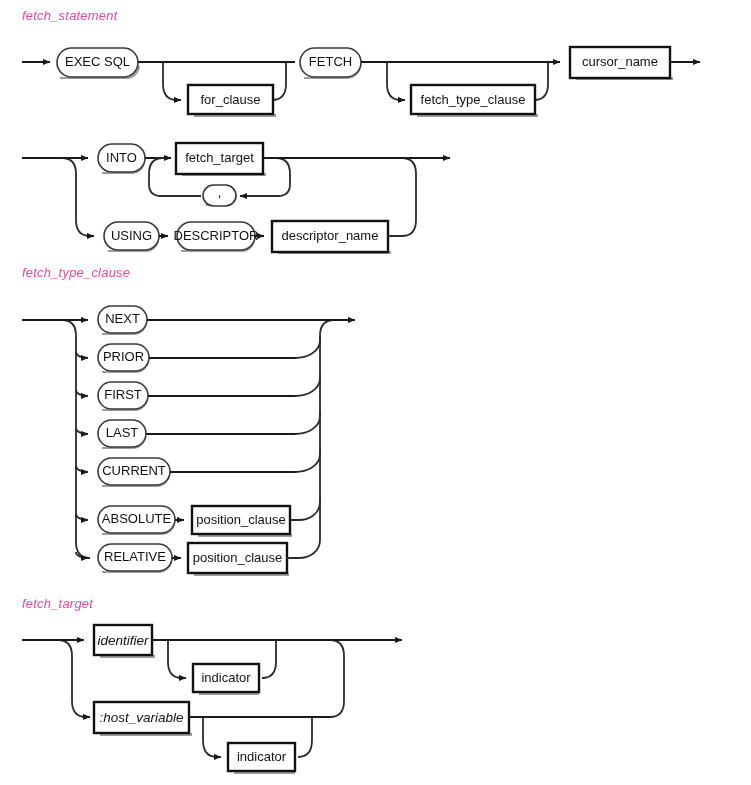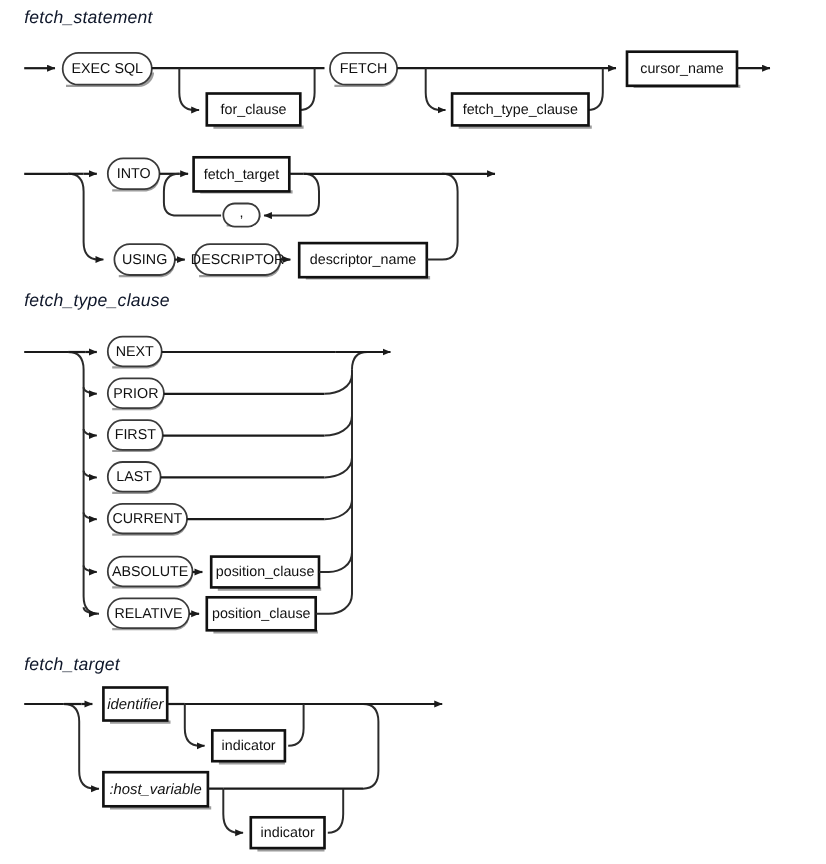--- a/index.html
+++ b/index.html
@@ -83,22 +83,22 @@
     font-family: "Liberation Sans", sans-serif;
     font-size: 13px;
     fill: #111111;
     dominant-baseline: middle;
     text-anchor: middle;
   }
   .section-title {
     position: absolute;
     font-family: "Liberation Sans", sans-serif;
     font-style: italic;
-    font-size: 16px;
-    color: #0f172a;
+    font-size: 13px;
+    color: #ec4899;
     white-space: nowrap;
     letter-spacing: 0.2px;
   }
 </style>
 </head>
 <body>
 
 <div id="page">
 
   <div class="section-title" style="left:22px; top:8px;">fetch_statement</div>

